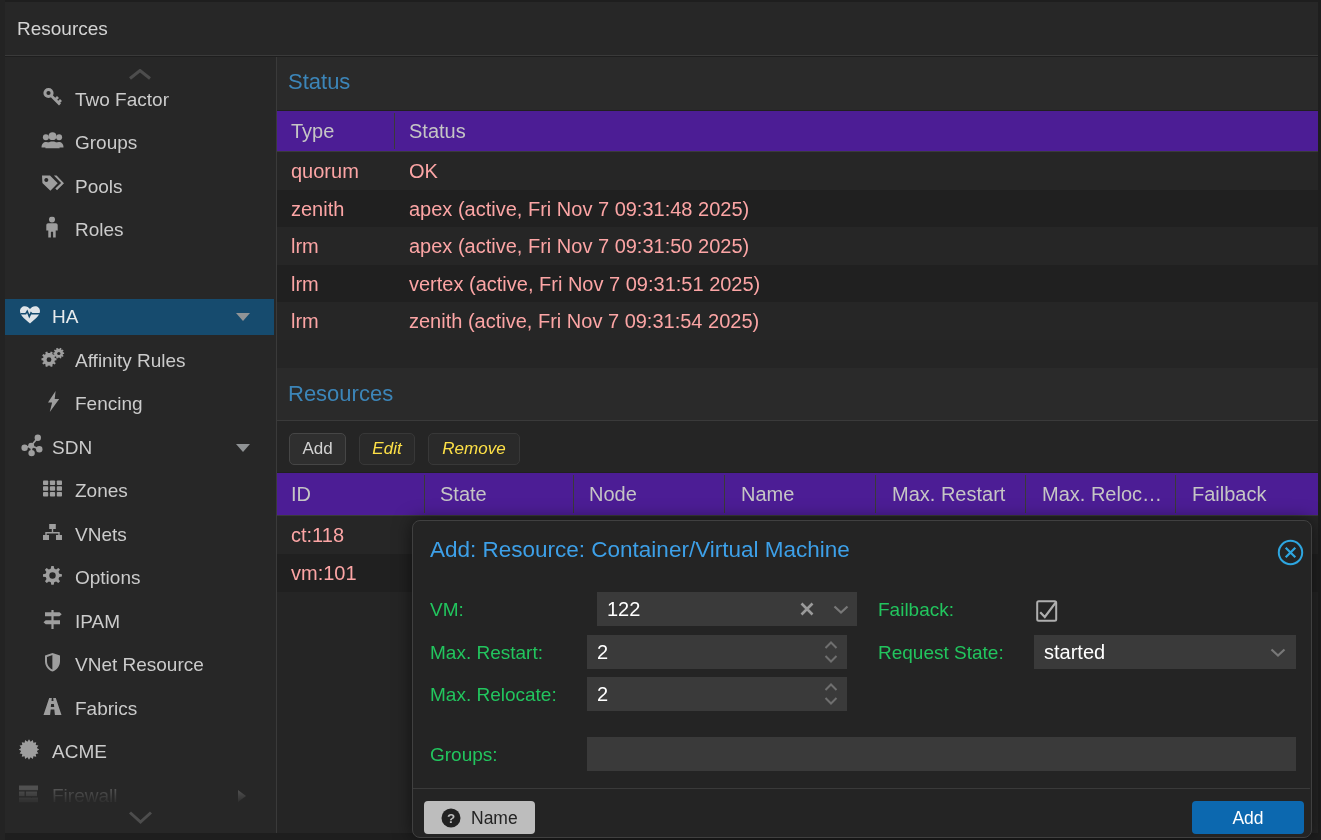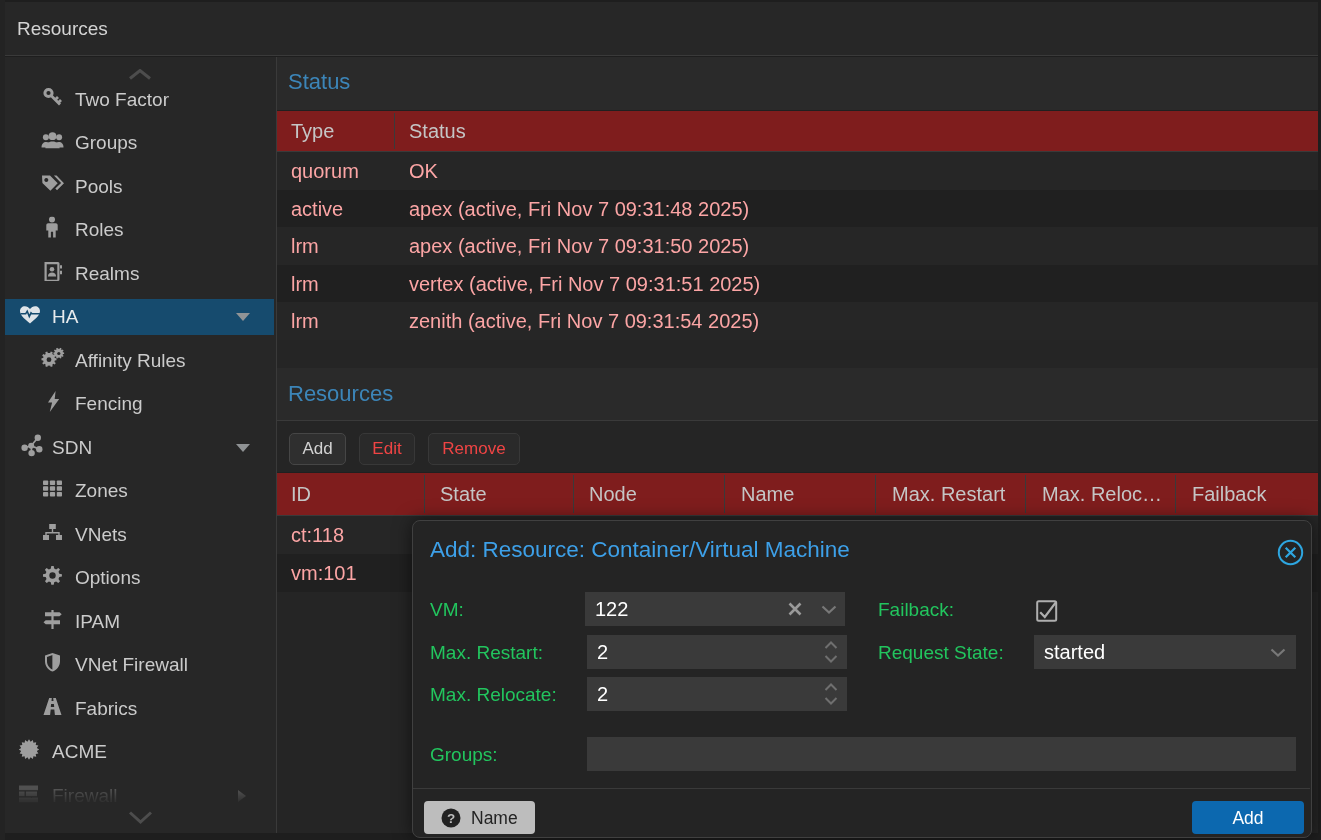--- a/index.html
+++ b/index.html
@@ -22,31 +22,31 @@
   .trow .ico { position:absolute; top:50%; transform:translateY(-50%); color:#9e9e9e; }
   .trow.sel { background:#164b6e; color:#e8ebed; }
   .trow.sel .ico { color:#dfe4e8; }
   .arr-down { position:absolute; right:24px; top:50%; margin-top:-4px; width:0; height:0;
     border-left:7px solid transparent; border-right:7px solid transparent;
     border-top:8px solid #919496; }
   .chev { position:absolute; color:#4d4d4d; }
 
   .ptitle { position:absolute; left:0; width:1041px; background:#2a2a2a;
     color:#3c85b8; font-size:22px; }
-  .ghead { position:absolute; left:0; width:1041px; background:#7f1d1d;
+  .ghead { position:absolute; left:0; width:1041px; background:#4c1d95;
     border-top:1px solid #202020; border-bottom:1px solid #3a3a3a; color:#c5c5c5; font-size:20px; }
   .grow { position:absolute; left:0; width:1041px; color:#fca5a5; font-size:20px; }
   .grow.lt { background:#262626; }
   .grow.dk { background:#202020; }
   .cell { position:absolute; top:50%; transform:translateY(-50%); white-space:nowrap; }
   .csep { position:absolute; width:1px; background:#3a3a3a; }
 
   .tbtn { position:absolute; height:32px; border-radius:5px; font-size:17px;
     color:#d2d2d2; background:#2f2f2f; border:1px solid #464646; text-align:center; }
-  .tbtn.dis { color:#ef4444; background:#2a2a2a; border:1px solid #383838; }
+  .tbtn.dis { color:#fde047; background:#2a2a2a; border:1px solid #383838;font-style:italic; }
   .tbtn span { display:block; transform:translateY(-50%); position:relative; top:50%; }
 
   #modal { left:412px; top:520px; width:900px; height:318px; background:#242424;
     border:1px solid #404040; border-radius:8px; box-shadow:0 0 18px rgba(0,0,0,.55);
     z-index:10; }
   #modal .mtitle { position:absolute; left:17px; top:16px; font-size:22.5px; color:#3da0e8; }
   .flabel { position:absolute; color:#22c55e; font-size:19px; white-space:nowrap; transform:translateY(-50%); }
   .field { position:absolute; background:#3a3a3a; height:34px; color:#ffffff;
     font-size:20px; }
   .field .fv { position:absolute; left:10px; top:50%; transform:translateY(-50%); }
@@ -104,31 +104,20 @@
     <div class="trow" style="top:155px">
         <span class="ico" style="left:40px">
       <svg width="14" height="22" viewBox="0 0 14 22" fill="currentColor">
             <circle cx="7" cy="3.1" r="3"></circle>
             <path d="M3.2 6.8 h7.6 c1.1 0 1.9.9 1.9 1.9 v5.3 h-2 v7 H8.1 v-5.8 H5.9 v5.8 H3.3 v-7 h-2 V8.7 c0-1 .8-1.9 1.9-1.9z"></path>
           </svg>
       </span>
         <span class="lbl" style="left:70px">Roles</span>
       </div>
 
-    <div class="trow" style="top:198.5px">
-        <span class="ico" style="left:37px">
-      <svg width="21" height="21" viewBox="0 0 21 21" fill="currentColor">
-            <path d="M2.5 1 h13.5 a1.5 1.5 0 0 1 1.5 1.5 v16 a1.5 1.5 0 0 1-1.5 1.5 H2.5z M4.7 3.2 v15.6 h10.6 V3.2z" fill-rule="evenodd"></path>
-            <path d="M18 4.2 h2 v3.4 h-2z M18 9.8 h2 v3.4 h-2z"></path>
-            <circle cx="10" cy="8.2" r="2.3"></circle>
-            <path d="M5.9 15.4 c0-2.4 1.9-3.8 4.1-3.8 s4.1 1.4 4.1 3.8z"></path>
-          </svg>
-      </span>
-        <span class="lbl" style="left:70px">Realms</span>
-      </div>
 
     <div class="trow sel" style="top:242px">
         <span class="ico" style="left:14px">
       <svg width="22" height="20" viewBox="0 0 22 20" fill="currentColor">
             <path d="M11 19 C4.5 14 1 10.2 1 6.6 1 3.8 3.1 1.7 5.9 1.7 7.9 1.7 9.8 2.9 11 4.6 12.2 2.9 14.1 1.7 16.1 1.7 18.9 1.7 21 3.8 21 6.6 21 10.2 17.5 14 11 19z"></path>
             <path d="M1.5 9.3 h5.2 l1.5-2.6 2.1 5.2 1.7-3.6 1 1 h8.5" fill="none" stroke="#164b6e" stroke-width="1.6"></path>
           </svg>
       </span>
         <span class="lbl" style="left:47px">HA</span>
         <span class="arr-down"></span>
@@ -228,21 +217,21 @@
         <span class="lbl" style="left:70px">IPAM</span>
       </div>
 
     <div class="trow" style="top:590px">
         <span class="ico" style="left:39px">
       <svg width="17" height="21" viewBox="0 0 17 21" fill="currentColor">
             <path d="M8.5 1 L16 3.6 V9.2 C16 14.3 12.7 17.8 8.5 19.6 4.3 17.8 1 14.3 1 9.2 V3.6z M8.5 3.1 L3 5 V9.2 c0 4 2.4 6.7 5.5 8.3z" fill-rule="evenodd"></path>
             <path d="M8.5 3.1 L14 5 V9.2 c0 4-2.4 6.7-5.5 8.3z" opacity="0.55"></path>
           </svg>
       </span>
-        <span class="lbl" style="left:70px">VNet Firewall</span>
+        <span class="lbl" style="left:70px">VNet Resource</span>
       </div>
 
     <div class="trow" style="top:633.5px">
         <span class="ico" style="left:37px">
       <svg width="21" height="20" viewBox="0 0 21 20" fill="currentColor">
             <path d="M7.2 1.5 h2.6 l-.3 3 h2 l-.3-3 h2.6 L19.5 18.5 h-6.6 l-.6-5.5 h-3.6 l-.6 5.5 H1.5z M9.1 7.5 l-.3 3 h3.4 l-.3-3z"></path>
           </svg>
       </span>
         <span class="lbl" style="left:70px">Fabrics</span>
       </div>
@@ -277,21 +266,21 @@
     <div class="ghead" style="top:53px;height:42px">
       <span class="cell" style="left:14px">Type</span>
       <span class="cell" style="left:132px">Status</span>
       <div class="csep" style="left:117px;top:2px;height:36px"></div>
     </div>
     <div class="grow lt" style="top:95px;height:38px">
         <span class="cell" style="left:14px">quorum</span>
         <span class="cell" style="left:132px">OK</span>
       </div>
     <div class="grow dk" style="top:133px;height:37px">
-        <span class="cell" style="left:14px">active</span>
+        <span class="cell" style="left:14px">zenith</span>
         <span class="cell" style="left:132px">apex (active, Fri Nov 7 09:31:48 2025)</span>
       </div>
     <div class="grow lt" style="top:170px;height:38px">
         <span class="cell" style="left:14px">lrm</span>
         <span class="cell" style="left:132px">apex (active, Fri Nov 7 09:31:50 2025)</span>
       </div>
     <div class="grow dk" style="top:208px;height:37px">
         <span class="cell" style="left:14px">lrm</span>
         <span class="cell" style="left:132px">vertex (active, Fri Nov 7 09:31:51 2025)</span>
       </div>
@@ -336,21 +325,21 @@
   </div>
   <div id="vline" class="abs"></div>
   <div id="modal" class="abs">
     <div class="mtitle">Add: Resource: Container/Virtual Machine</div>
     <svg style="position:absolute;right:7px;top:18px" width="27" height="27" viewBox="0 0 27 27">
         <circle cx="13.5" cy="13.5" r="11.7" fill="none" stroke="#2ea6e0" stroke-width="2"></circle>
         <path d="M8.7 8.7 L18.3 18.3 M18.3 8.7 L8.7 18.3" stroke="#2ea6e0" stroke-width="2.2"></path>
       </svg>
 
     <div class="flabel" style="left:17px;top:89px">VM:</div>
-    <div class="field" style="left:172px;top:71px;width:260px">
+    <div class="field" style="left:184px;top:71px;width:260px">
       <span class="fv">122</span>
       <svg style="position:absolute;right:42px;top:9px" width="16" height="16" viewBox="0 0 16 16">
           <path d="M2.5 2.5 L13.5 13.5 M13.5 2.5 L2.5 13.5" stroke="#9a9a9a" stroke-width="2.6"></path>
         </svg>
       <svg style="position:absolute;right:8px;top:13px" width="16" height="9" viewBox="0 0 16 9">
           <path d="M1.5 1.5 L8 7.5 L14.5 1.5" fill="none" stroke="#787878" stroke-width="2.2"></path>
         </svg>
     </div>
     <div class="flabel" style="left:17px;top:132px">Max. Restart:</div>
     <div class="field" style="left:174px;top:114px;width:260px">

